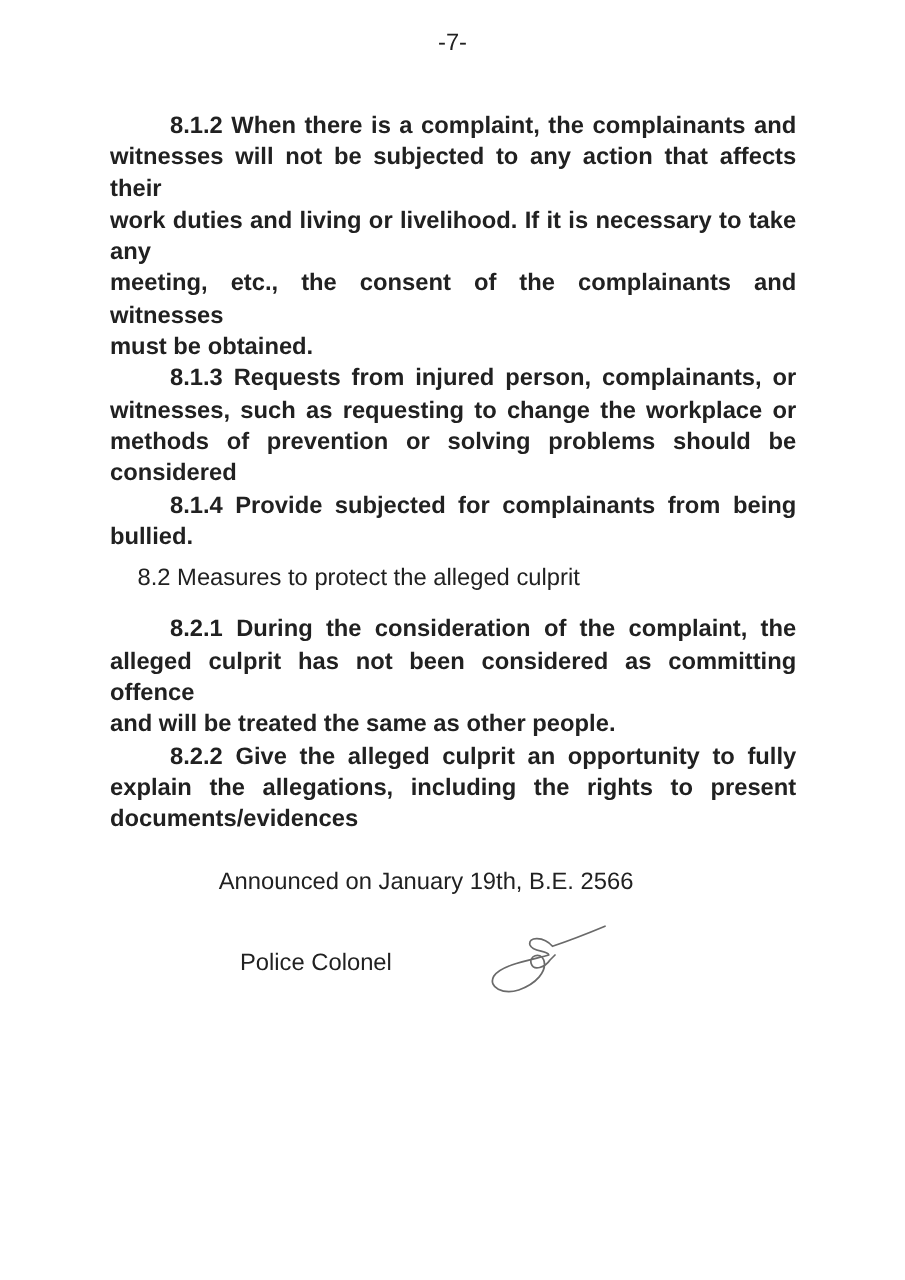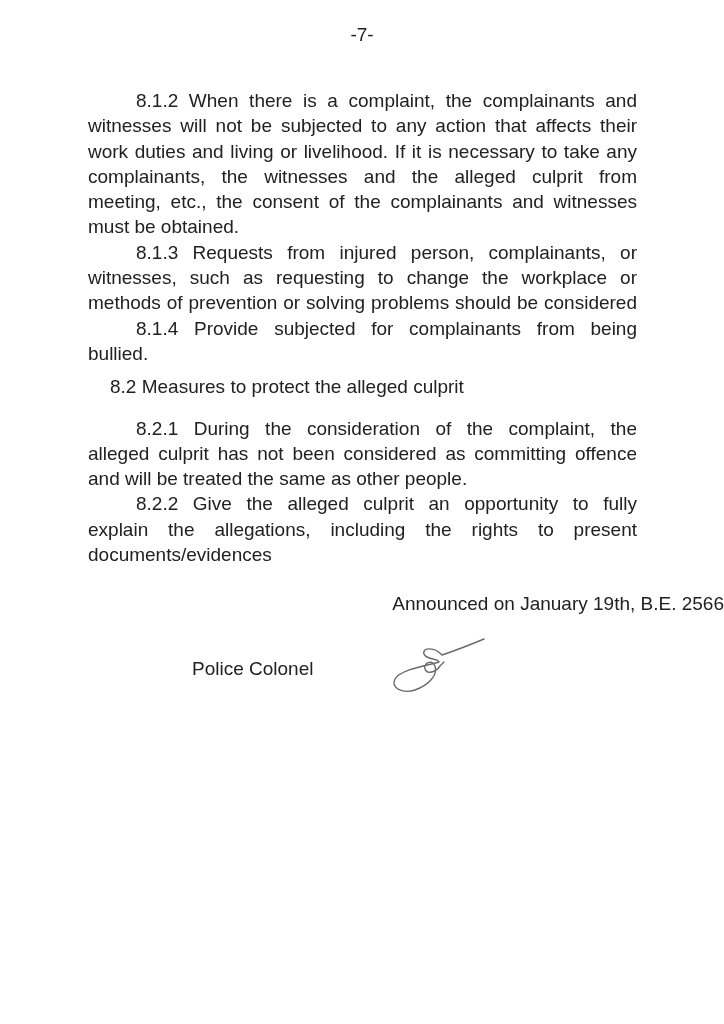--- a/index.html
+++ b/index.html
@@ -28,39 +28,39 @@
     padding: 0 87px 0 88px;
   }
   .line {
     line-height: 25.3px;
     white-space: normal;
   }
   .line.justify {
     text-align: justify;
     text-align-last: justify;
     text-justify: inter-word;
+    font-weight: bold;
   }
   .line.justify.last {
     text-align: left;
     text-align-last: left;
   }
   .line.first {
     text-indent: 48px;
   }
   .block.heading {
     margin: 8px 0 16px 22px;
     font-weight: 400;
   }
   .block.heading .line {
     white-space: nowrap;
   }
   .announce-line {
     margin: 24px 0 0 175px;
     line-height: 25px;
-    text-align: right;
   }
   .sign-row {
     position: relative;
     margin: 40px 0 0 192px;
     line-height: 25px;
     height: 25px;
   }
   .signature-wrap {
     position: absolute;
     left: 196px;
@@ -80,21 +80,20 @@
 
 <div class="page" style="color: rgb(33, 33, 33);">
 
   <div class="page-number">-7-</div>
 
   <div class="doc-body">
       <div class="block paragraph">
         <div class="line justify first">8.1.2 When there is a complaint, the complainants and</div>
         <div class="line justify">witnesses will not be subjected to any action that affects their</div>
         <div class="line justify">work duties and living or livelihood. If it is necessary to take any</div>
-        <div class="line justify">complainants, the witnesses and the alleged culprit from</div>
         <div class="line justify">meeting, etc., the consent of the complainants and witnesses</div>
         <div class="line justify last">must be obtained.</div>
       </div>
       <div class="block paragraph">
         <div class="line justify first">8.1.3 Requests from injured person, complainants, or</div>
         <div class="line justify">witnesses, such as requesting to change the workplace or</div>
         <div class="line justify">methods of prevention or solving problems should be considered</div>
       </div>
       <div class="block paragraph">
         <div class="line justify first">8.1.4  Provide subjected for complainants from being</div>

